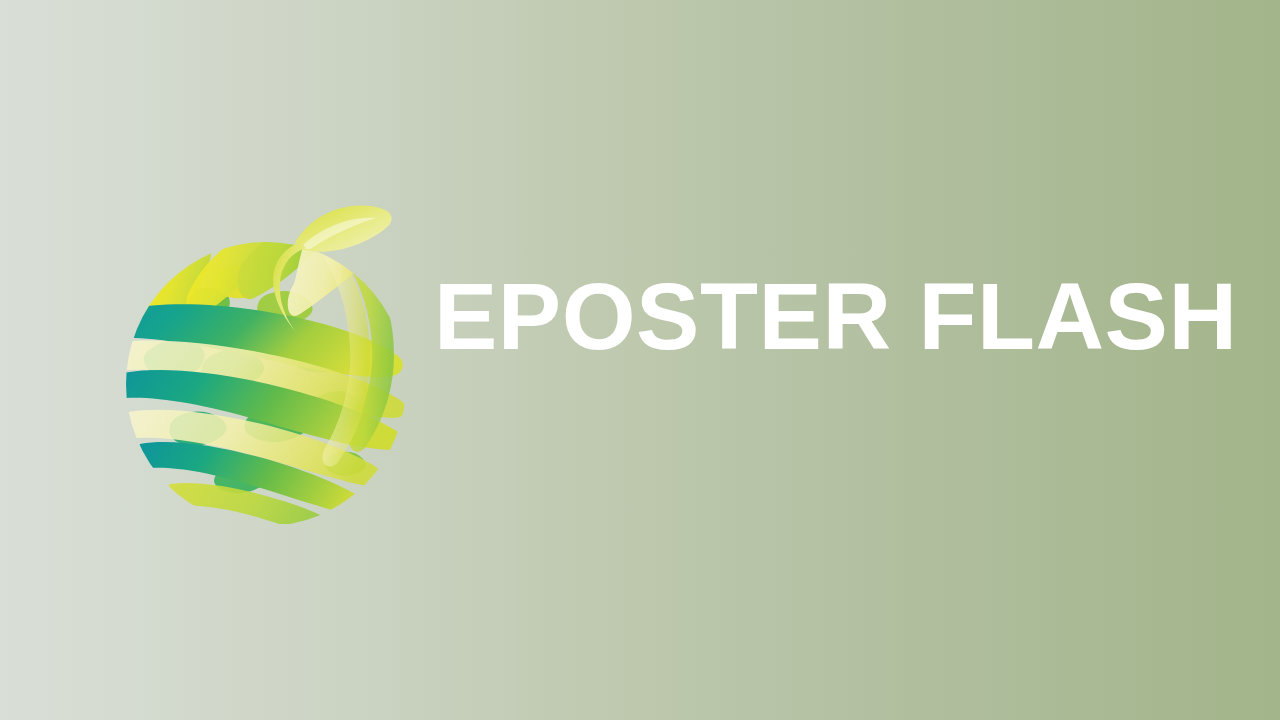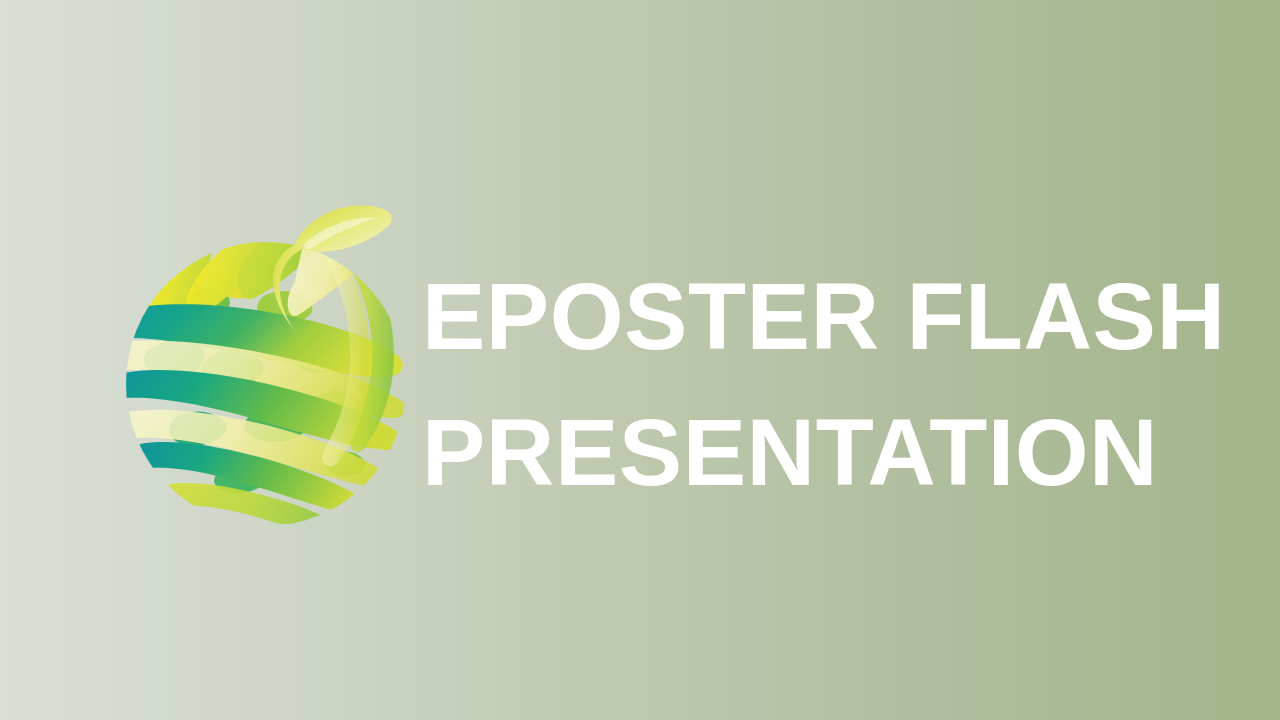--- a/index.html
+++ b/index.html
@@ -42,20 +42,21 @@
   }
   .title-line {
     color: #ffffff;
     font-family: "Liberation Sans", sans-serif;
     font-weight: bold;
     font-size: 95px;
     line-height: 136px;
     letter-spacing: 0.5px;
     white-space: nowrap;
     text-transform: uppercase;
+    margin-left: 12px;
   }
 </style>
 </head>
 <body>
 
 <div id="slide">
 
   <div id="logo-wrap">
     <svg viewBox="0 0 296 326" xmlns="http://www.w3.org/2000/svg" aria-hidden="true">
       <defs>
@@ -158,16 +159,15 @@
 
         <path d="M182 44 C162 52, 152 70, 156 92 C159 108, 168 122, 178 134
                  C170 124, 163 110, 162 94 C160 72, 170 56, 188 50 Z" fill="url(#gLeaf)"></path>
       </g>
 
     </svg>
   </div>
 
   <div id="title-block">
     <div class="title-line">EPOSTER FLASH</div>
-    <div class="title-line">PRESENTATION</div>
   </div>
 
 </div>
 
 </body></html>

